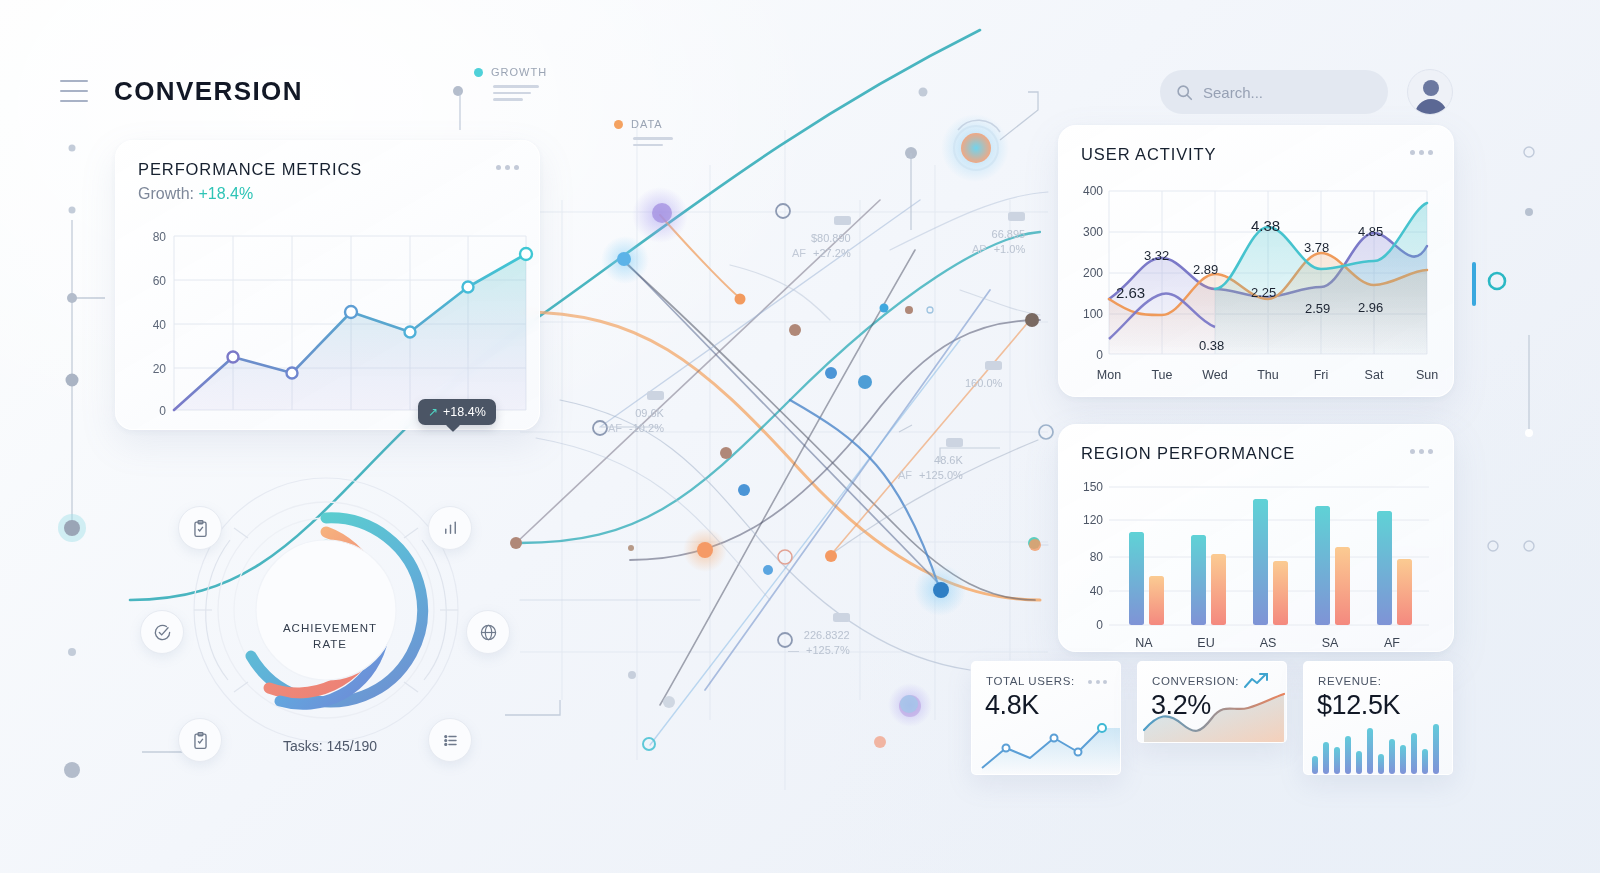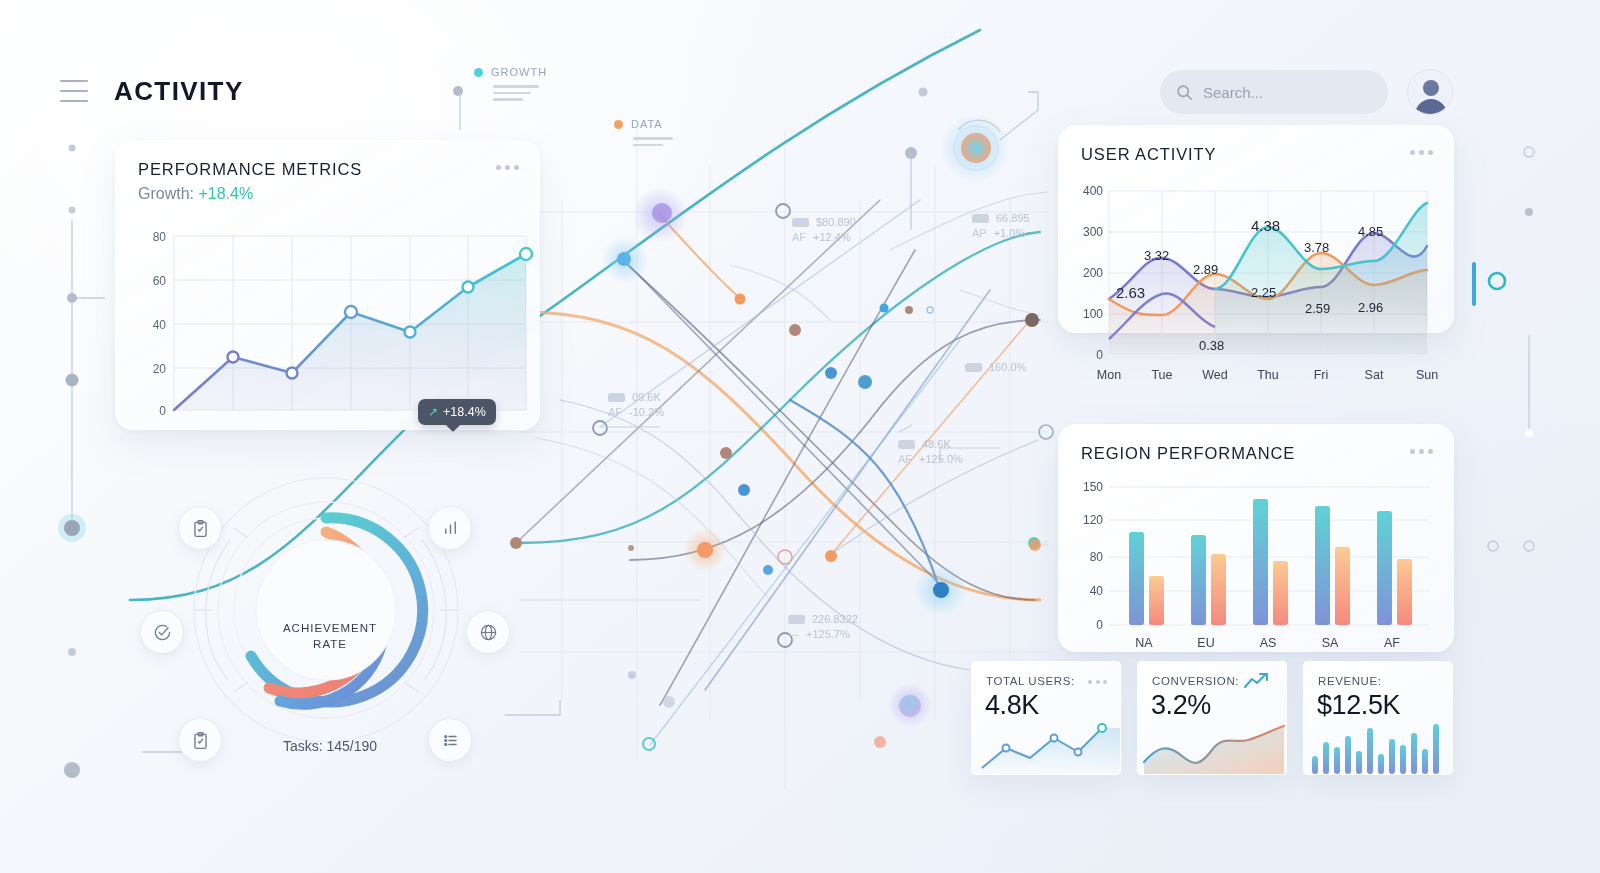--- a/index.html
+++ b/index.html
@@ -71,33 +71,33 @@
     display: flex; align-items: center; gap: 5px; z-index: 4;
     box-shadow: 0 4px 10px rgba(60,70,90,.22);
   }
   .tooltip:after {
     content:''; position:absolute; left: 30px; bottom: -5px; width: 10px; height: 10px;
     background: #4b5565; transform: rotate(45deg); border-radius: 1px;
   }
   .tip-arrow { color: #4fd6c5; font-size: 12px; }
 
   
-  #ua-card { left: 1058px; top: 125px; width: 396px; height: 208px; text-align: right; }
+  #ua-card { left: 1058px; top: 125px; width: 396px; height: 272px; text-align: right; }
   
   #region-card { left: 1058px; top: 424px; width: 396px; height: 228px; }
 
   
   .stat-card {
     position: absolute; border-radius: 5px; z-index: 10; overflow: hidden;
     background: linear-gradient(155deg, #ffffff 0%, #f7f9fc 100%);
     box-shadow: 0 10px 26px rgba(120,140,175,.13);
     border: 1px solid rgba(255,255,255,.95);
   }
   #stat-users { left: 971px; top: 661px; width: 150px; height: 114px; }
-  #stat-conv  { left: 1137px; top: 661px; width: 150px; height: 114px; text-decoration: underline; }
+  #stat-conv  { left: 1137px; top: 661px; width: 150px; height: 82px; text-decoration: underline; }
   #stat-rev   { left: 1303px; top: 661px; width: 150px; height: 114px; }
   .stat-label { position: absolute; left: 14px; top: 13px; font-size: 11.5px; letter-spacing: .6px; color: #4a5465; }
   .stat-value { position: absolute; left: 13px; top: 28px; font-size: 27px; font-weight: 500; color: #111826; letter-spacing: -.4px; }
   .stat-dots { position: absolute; right: 13px; top: 18px; display: flex; gap: 3.5px; }
   .stat-dots i { width: 4px; height: 4px; border-radius: 50%; background: #c3cad8; display: block; }
   .stat-spark { position: absolute; left: 0; bottom: 0; width: 150px; height: 58px; }
   .trend-icon { position: absolute; right: 12px; top: 10px; }
 
   
   #gauge-wrap { position: absolute; left: 130px; top: 460px; width: 400px; height: 320px; z-index: 9; }
@@ -116,21 +116,21 @@
 
   
   .float-label { position: absolute; z-index: 8; pointer-events: none; }
   .fl-row { display: flex; align-items: center; gap: 8px; }
   .fl-dot { width: 9px; height: 9px; border-radius: 50%; display:block; }
   .fl-text { font-size: 11px; letter-spacing: 1px; color: #9aa4b4; }
   .fl-bars { margin-top: 7px; margin-left: 19px; }
   .fl-bars i { display:block; height: 2.5px; background: #cfd6e2; border-radius: 2px; margin-bottom: 4px; }
 
   .ghost-label { position: absolute; z-index: 6; pointer-events: none; font-size: 11px; color: #b9c2d0; }
-  .ghost-label .gl-1 { display: flex; align-items: center; gap: 7px; }
+  .ghost-label .gl-1 { display: flex; align-items: flex-end; gap: 7px; flex-direction: column; }
   .ghost-label .gl-chip { width: 17px; height: 9px; border-radius: 2.5px; background: #ccd4e1; display:block; }
   .ghost-label .gl-2 { display: flex; align-items: center; gap: 7px; margin-top: 3px; }
   .ghost-label .gl-pre { font-size: 11px; color: #c2cad7; }
 </style>
 </head>
 <body>
 
 <div id="app">
 
   <svg class="bg-svg" viewBox="0 0 1600 873">
@@ -286,21 +286,21 @@
       <circle cx="1529" cy="546" r="5" fill="none" stroke="#c0cada" stroke-width="1.4"></circle>
     </g>
   </svg>
 
   <div class="header">
     <div class="hamburger">
       <span></span>
         <span></span>
         <span></span>
     </div>
-    <div class="page-title">ACTIVITY</div>
+    <div class="page-title">CONVERSION</div>
 
     <div class="search-box">
       <svg width="17" height="17" viewBox="0 0 20 20">
         <circle cx="8.5" cy="8.5" r="6" fill="none" stroke="#9aa5b8" stroke-width="1.9"></circle>
         <line x1="13" y1="13" x2="18" y2="18" stroke="#9aa5b8" stroke-width="1.9" stroke-linecap="round"></line>
       </svg>
       <span class="search-input-text">Search...</span>
     </div>
 
     <div class="avatar">
@@ -332,21 +332,21 @@
     </div>
   </div>
 
   <div class="ghost-label" style="left:792px; top:216px;">
     <div class="gl-1">
         <span class="gl-chip"></span>
         <span>$80.890</span>
       </div>
     <div class="gl-2">
         <span class="gl-pre">AF</span>
-        <span>+12.4%</span>
+        <span>+27.2%</span>
       </div>
   </div>
   <div class="ghost-label" style="left:972px; top:212px;">
     <div class="gl-1">
         <span class="gl-chip"></span>
         <span>66.895</span>
       </div>
     <div class="gl-2">
         <span class="gl-pre">AP</span>
         <span>+1.0%</span>

